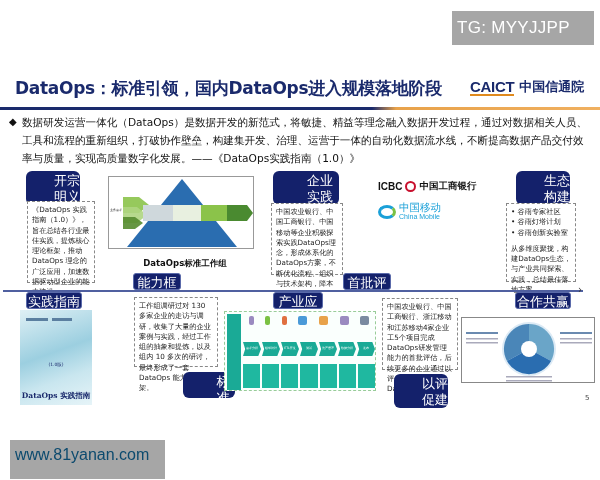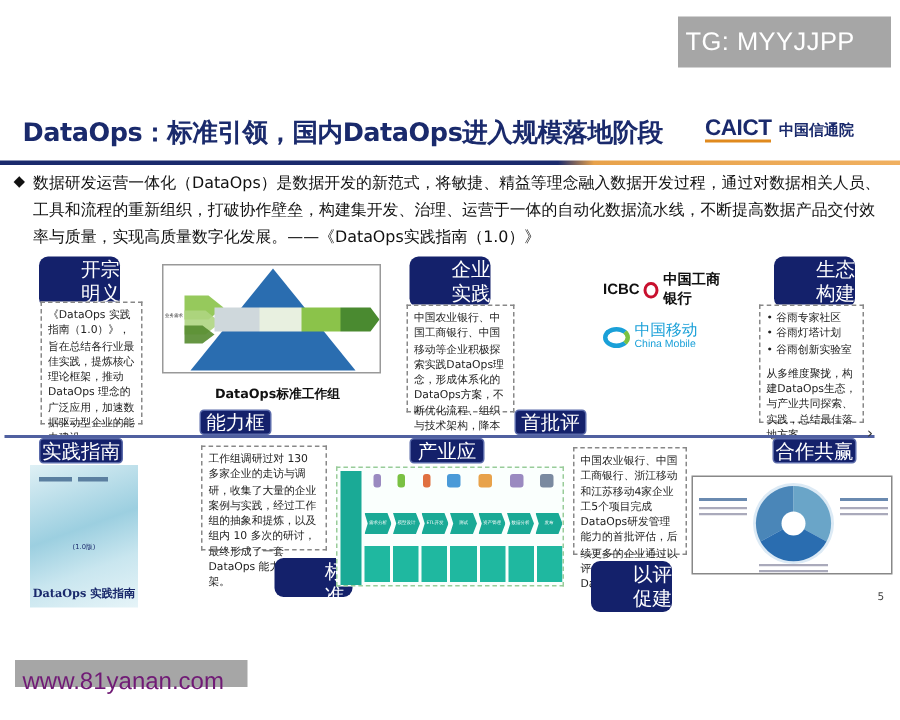--- a/index.html
+++ b/index.html
@@ -1,48 +1,48 @@
 <!DOCTYPE html>
 <html><head>
 <meta charset="utf-8">
 <style>
   * { margin:0; padding:0; box-sizing:border-box; }
   html, body { width:600px; height:480px; background:#ffffff; overflow:hidden; }
   body { position:relative; font-family:"DejaVu Sans", "Liberation Sans", sans-serif; color:#222; }
 
   .wm-top { position:absolute; left:452px; top:11px; width:142px; height:34px; background:#a6a6a6; color:#fff;
     font-family:"Liberation Sans", sans-serif; font-size:17px; line-height:34px; padding-left:5px; letter-spacing:0.3px; }
-  .wm-bottom { position:absolute; left:10px; top:440px; width:155px; height:18px; background:#a6a6a6; color:#701a75;
+  .wm-bottom { position:absolute; left:10px; top:440px; width:155px; height:39px; background:#a6a6a6; color:#0c4a6e;
     font-family:"Liberation Sans", sans-serif; font-size:16px; line-height:30px; padding-left:5px; }
 
   .title { position:absolute; left:15px; top:77px; font-size:17px; font-weight:bold; color:#1a2a6c; letter-spacing:-0.3px; white-space:nowrap; }
   .logo { position:absolute; left:470px; top:78px; display:flex; align-items:center; gap:5px; }
   .logo-caict { font-family:"Liberation Sans", sans-serif; font-weight:bold; font-size:15px; color:#1a2a6c; border-bottom:2px solid #e08a1e; line-height:15px; letter-spacing:-0.3px; }
-  .logo-cn { font-size:10px; font-weight:bold; color:#1a2a6c; }
+  .logo-cn { font-size:13px; font-weight:bold; color:#1a2a6c; }
   .title-rule { position:absolute; left:0; top:107px; width:600px; height:3px;
     background:linear-gradient(to right, #1a2a6c 0%, #1a2a6c 62%, #e8a24a 66%, #f0b060 100%); }
 
   .intro { position:absolute; left:22px; top:113px; width:565px; font-size:10.6px; line-height:18px; color:#111; }
   .intro .bullet { position:absolute; left:-13px; top:0; font-size:10px; }
 
   .hdr-box { position:absolute; background:#14216b; color:#fff; border-radius:6px; text-align:center;
     font-size:13px; line-height:16px; padding-top:2px;padding-left:28px; }
   .tag-box { position:absolute; background:#14216b; color:#fff; border-radius:3px; text-align:center;
     font-size:13px; line-height:17px; height:17px; border:1px solid #5a6aaa; }
   .desc { position:absolute; border:1px dashed #888; background:#fff; font-size:7.2px; line-height:10.3px; color:#222; padding:3px 4px; }
 
   .timeline { position:absolute; left:3px; top:290px; width:580px; height:1.5px; background:#5060a0; }
   .timeline-arrow { position:absolute; left:578px; top:284px; font-size:10px; color:#333; }
 
   .pic { position:absolute; border:1px solid #aaa; background:#fff; overflow:hidden; }
 
   .framework-caption { position:absolute; left:130px; top:258px; width:110px; text-align:center; font-size:8.5px; font-weight:bold; line-height:11px; color:#111; }
 
   .logos { position:absolute; left:378px; top:180px; width:110px; }
-  .logo-row { display:flex; align-items:center; gap:3px; margin-bottom:9px;margin-left:24px; }
+  .logo-row { display:flex; align-items:center; gap:3px; margin-bottom:9px; }
   .page-num { position:absolute; left:585px; top:394px; font-size:7px; color:#444; }
 
   .tiny { font-size:3px; color:#fff; text-align:center; line-height:4px; }
 </style>
 </head>
 <body>
 
 <div class="wm-top">TG: MYYJJPP</div>
 <div class="wm-bottom">www.81yanan.com</div>
 
@@ -74,21 +74,21 @@
     <polygon points="64,28 92,28 98,36 92,44 64,44" fill="#e8f0e0"></polygon>
     <polygon points="92,28 118,28 124,36 118,44 92,44" fill="#8bc34a"></polygon>
     <polygon points="118,28 138,28 144,36 138,44 118,44" fill="#4a8a30"></polygon>
   </svg>
   <div class="tiny" style="position:absolute;left:1px;top:31px;color:#222;width:12px;">业务需求</div>
 </div>
 <div class="framework-caption">
   <div>DataOps标准工作组</div>
 </div>
 
-<div class="hdr-box" style="left:273px;top:171px;width:54px;height:34px;">
+<div class="hdr-box" style="left:273px;top:171px;width:66px;height:34px;">
   <div>企业</div>
   <div>实践</div>
 </div>
 <div class="desc" style="left:271px;top:203px;width:72px;height:72px;">中国农业银行、中国工商银行、中国移动等企业积极探索实践DataOps理念，形成体系化的DataOps方案，不断优化流程、组织与技术架构，降本增效。</div>
 
 <div class="logos">
   <div class="logo-row">
     <span style="font-family:'Liberation Sans',sans-serif;font-weight:bold;font-size:10px;color:#111;">ICBC</span>
     <span style="display:inline-block;width:11px;height:11px;border:2px solid #c8102e;border-radius:50%;"></span>
     <span style="font-size:9.5px;font-weight:bold;color:#111;">中国工商银行</span>

